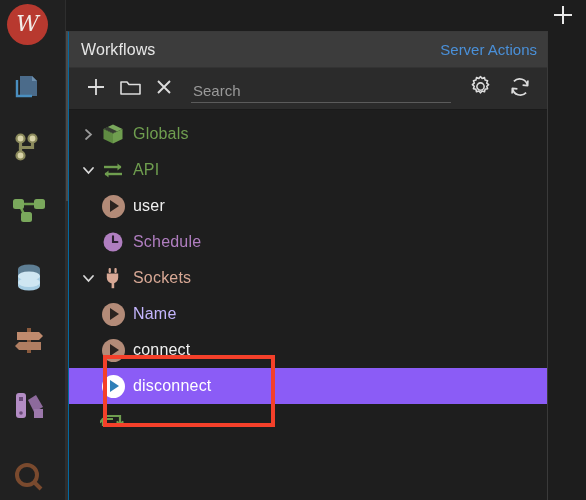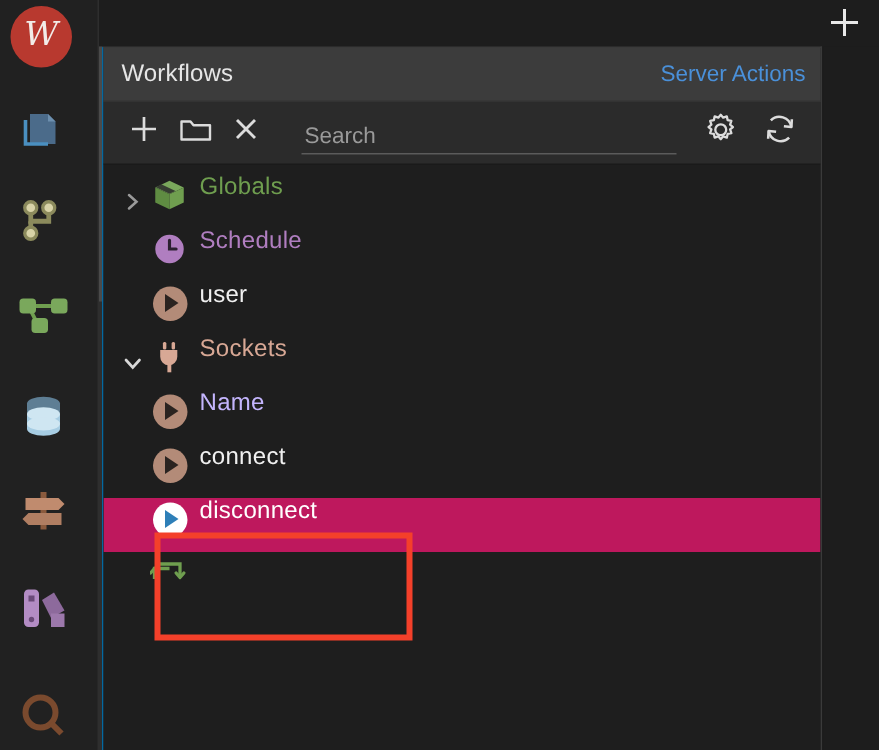--- a/index.html
+++ b/index.html
@@ -63,46 +63,46 @@
   .toolbar {
     position: relative; height: 42px; background: #2b2b2b;
     display: flex; align-items: center;
     border-bottom: 1px solid #1a1a1a;
     padding: 0 10px;
   }
   .tb-btn {
     width: 34px; height: 30px; display: flex; align-items: center; justify-content: center;
   }
   .search-wrap {
-    flex: 1; margin-left: 20px; margin-right: 6px; position: relative; height: 28px;
+    flex: 1; margin-left: 10px; margin-right: 6px; position: relative; height: 28px;
     display: flex; align-items: flex-end;
   }
   .search-input {
     width: 100%; background: transparent; border: none;
     border-bottom: 1px solid #5b5b5b;
     color: #d8d8d8; font-size: 15px; font-family: "Liberation Sans", sans-serif;
     outline: none; padding: 0 0 3px 2px;
   }
   .search-input::placeholder { color: #9a9a9a; }
   .tb-right { display: flex; align-items: center; gap: 6px; margin-left: 6px; }
 
   
   .tree {
     position: relative; background: #1e1e1e;
     height: calc(469px - 36px - 42px);
     padding-top: 6px;
     overflow: hidden;
   }
   .row {
     position: relative; height: 36px;
-    display: flex; 
+    display: flex; align-items: center;
     padding-left: 8px;
     white-space: nowrap;
   }
-  .row.selected { background: #be185d; }
+  .row.selected { background: #8b5cf6; }
   .twisty {
     width: 22px; height: 36px; display: flex; align-items: center; justify-content: center;
     flex: 0 0 22px;
   }
   .twisty svg { display: block; }
   .row-icon {
     width: 28px; height: 28px; display: flex; align-items: center; justify-content: center;
     flex: 0 0 28px; margin-right: 6px;
   }
   .row-label { font-size: 16px; letter-spacing: .2px; }
@@ -330,39 +330,55 @@
             <path d="M12 2.5 L21.5 7 L12 11.5 L2.5 7 Z" fill="#7aa85c"></path>
             <path d="M2.5 7 L12 11.5 L12 21.5 L2.5 17 Z" fill="#5f8c42"></path>
             <path d="M21.5 7 L12 11.5 L12 21.5 L21.5 17 Z" fill="#6f9e4f"></path>
             <path d="M6.5 4.8 L16 9.3 L12 11.2 L2.9 6.9 Z" fill="#2a2a2a" opacity="0.85"></path>
           </svg>
         </div>
         <div class="row-label" style="color:#6f9e4f">Globals</div>
       </div>
 
 
+      <div class="row">
+        <div class="twisty">
+          <svg width="15" height="15" viewBox="0 0 15 15">
+            <path d="M3 5 L7.5 10 L12 5" fill="none" stroke="#d8d8d8" stroke-width="1.8" stroke-linecap="round"></path>
+          </svg>
+        </div>
+        <div class="row-icon">
+          <svg width="26" height="24" viewBox="0 0 26 24">
+            <path d="M4 9 H21" stroke="#6f9e4f" stroke-width="2.4" fill="none"></path>
+            <path d="M17.5 5.5 L21.5 9 L17.5 12.5" fill="#6f9e4f"></path>
+            <path d="M22 16 H5" stroke="#6f9e4f" stroke-width="2.4" fill="none"></path>
+            <path d="M8.5 12.5 L4.5 16 L8.5 19.5" fill="#6f9e4f"></path>
+          </svg>
+        </div>
+        <div class="row-label" style="color:#6f9e4f">API</div>
+      </div>
+
+      <div class="row indent-1">
+        <div class="row-icon">
+          <div class="play-circle tan">
+              <div class="play-tri"></div>
+            </div>
+        </div>
+        <div class="row-label" style="color:#f0f0f0">user</div>
+      </div>
 
       <div class="row">
         <div class="twisty"></div>
         <div class="row-icon">
           <svg width="24" height="24" viewBox="0 0 24 24">
             <circle cx="12" cy="12" r="9.5" fill="#b07ec0"></circle>
             <path d="M12 6.2 V12 H16.4" fill="none" stroke="#2b2030" stroke-width="2.1" stroke-linecap="round"></path>
           </svg>
         </div>
         <div class="row-label" style="color:#b07ec0">Schedule</div>
-      </div>
-
-      <div class="row indent-1">
-        <div class="row-icon">
-          <div class="play-circle tan">
-              <div class="play-tri"></div>
-            </div>
-        </div>
-        <div class="row-label" style="color:#f0f0f0">user</div>
       </div>
 
       <div class="row">
         <div class="twisty">
           <svg width="15" height="15" viewBox="0 0 15 15">
             <path d="M3 5 L7.5 10 L12 5" fill="none" stroke="#d8d8d8" stroke-width="1.8" stroke-linecap="round"></path>
           </svg>
         </div>
         <div class="row-icon">
           <svg width="24" height="24" viewBox="0 0 24 24">

